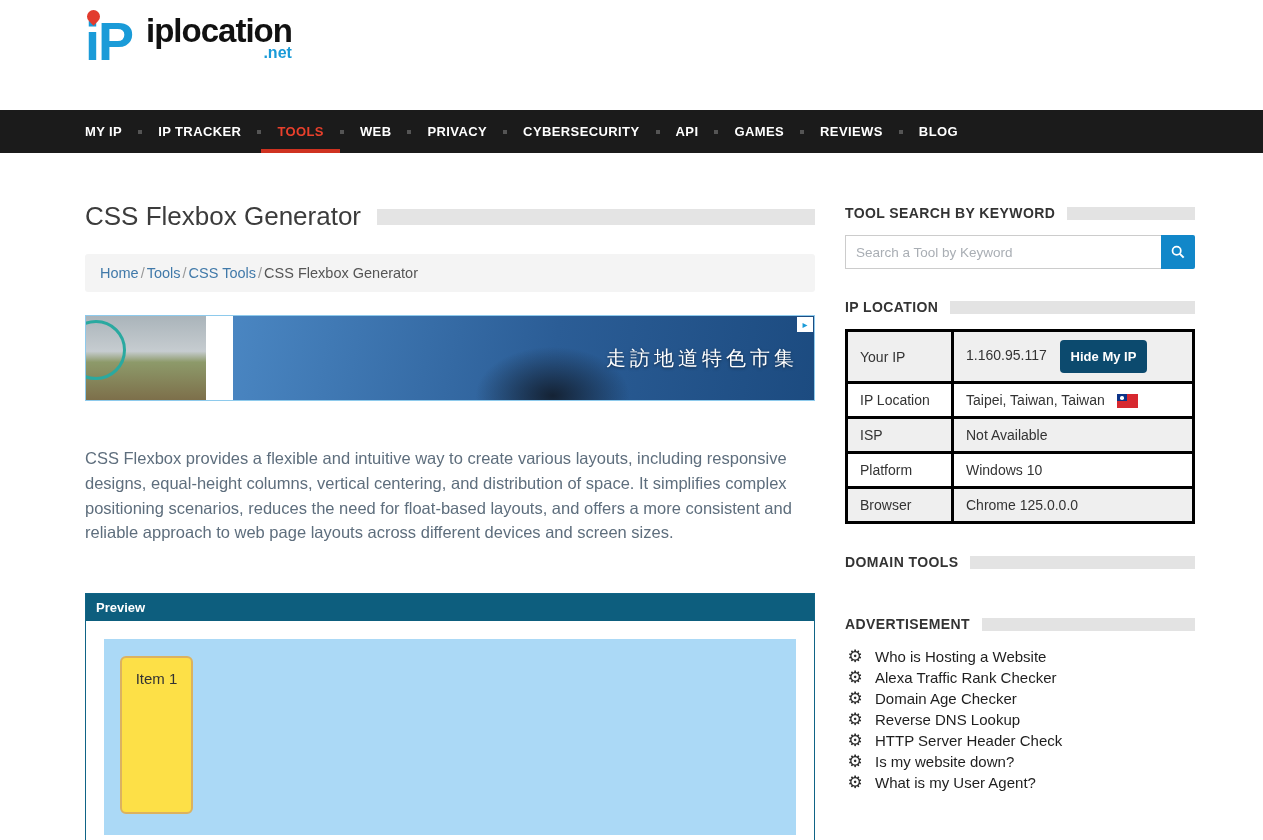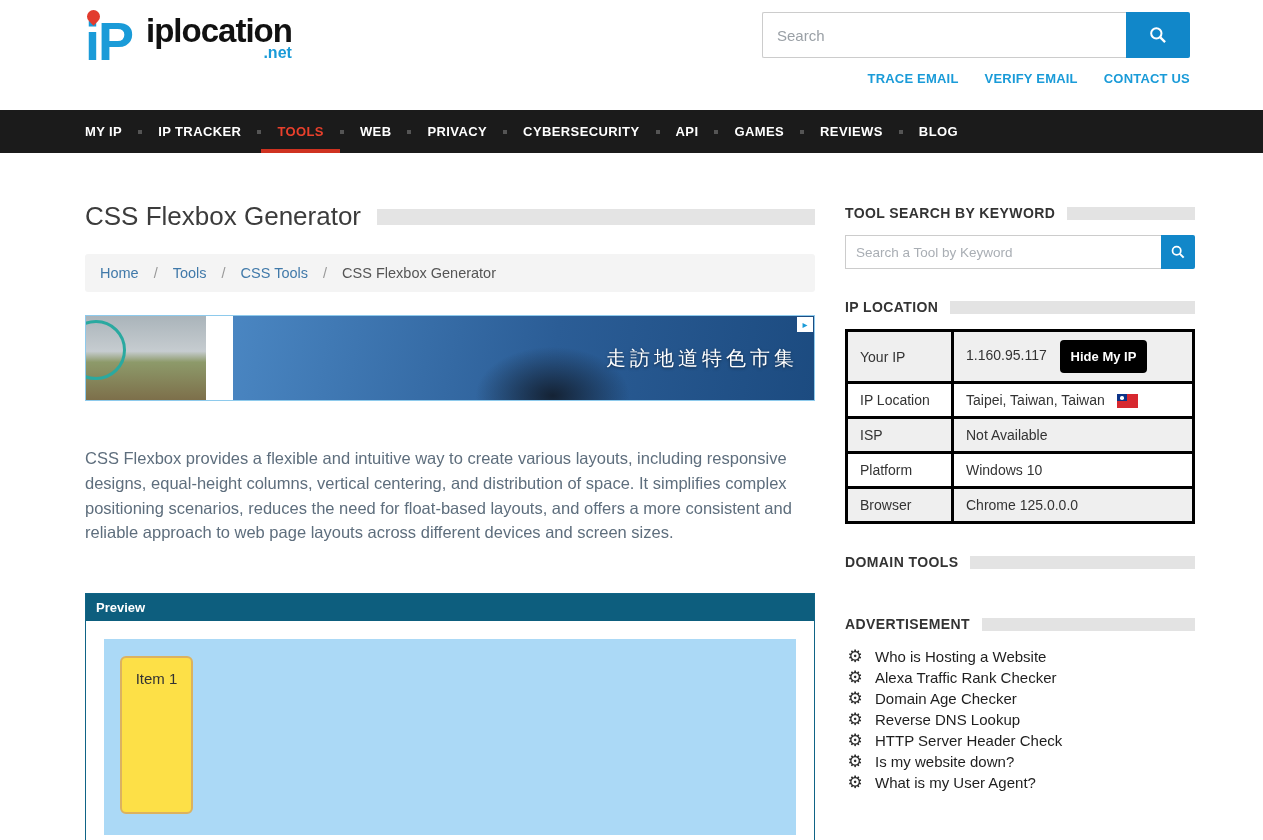--- a/index.html
+++ b/index.html
@@ -80,21 +80,21 @@
 
   
   .title-row { display: flex; align-items: center; gap: 16px; margin-top: 48px; }
   .title-row h1 { margin: 0; font-size: 26px; font-weight: 400; color: #3c3c3c; white-space: nowrap; }
   .title-bar { flex: 1; height: 16px; background: #e4e4e4; }
 
   .breadcrumb {
     margin-top: 22px;
     background: #f4f4f4; border-radius: 3px;
     padding: 11px 15px;
-    display: flex; gap: 15px; align-items: center;
+    display: flex; gap: 2px; align-items: center;
     font-size: 14.5px;
     text-align: right;
   }
   .breadcrumb a { color: #4079a9; }
   .crumb-sep { color: #999; }
   .crumb.current { color: #555; }
 
   .ad-banner {
     display: flex; position: relative;
     margin-top: 23px; height: 86px;
@@ -172,21 +172,21 @@
     width: 100%; margin-top: 14px;
     border-collapse: collapse;
     font-size: 14px;
   }
   .ip-table td { border: 3px solid #000000; padding: 8px 12px; color: #333; }
   .ip-table td.lbl { width: 106px; }
   .ip-table tr:nth-child(odd) { background: #efefef; }
   .ip-table tr:nth-child(even) { background: #fff; }
   .ip-table .val { vertical-align: middle; }
   .hide-ip {
-    background: #000000; color: #fff;
+    background: #0c4a6e; color: #fff;
     border: none; border-radius: 4px;
     font-size: 13px; font-weight: bold;
     padding: 9px 11px; margin-left: 9px;
     cursor: pointer; vertical-align: middle;
     font-family: inherit;
   }
   .flag {
     display: inline-block; width: 21px; height: 14px;
     background: #d7282f; position: relative;
     vertical-align: middle; margin-left: 8px;
@@ -212,36 +212,20 @@
   <a class="logo">
     <span class="logo-mark">
       <span class="pin"></span>
       <span>iP</span>
     </span>
     <span class="logo-text">
       <span class="logo-name">iplocation</span>
       <span class="logo-tld">.net</span>
     </span>
   </a>
-  <div class="header-right">
-    <div class="header-search">
-      <input type="text" placeholder="Search" style="">
-      <button class="search-btn">
-        <svg width="20" height="20" viewBox="0 0 24 24">
-          <circle cx="10" cy="10" r="6.2" fill="none" stroke="#fff" stroke-width="2.4"></circle>
-          <line x1="14.8" y1="14.8" x2="20.5" y2="20.5" stroke="#fff" stroke-width="2.8"></line>
-        </svg>
-      </button>
-    </div>
-    <div class="header-links">
-      <a>TRACE EMAIL</a>
-      <a>VERIFY EMAIL</a>
-      <a>CONTACT US</a>
-    </div>
-  </div>
 </header>
 
 <nav class="main-nav">
   <a class="nav-item">MY IP</a>
   <span class="nav-sep"></span>
   <a class="nav-item">IP TRACKER</a>
   <span class="nav-sep"></span>
   <a class="nav-item active">TOOLS</a>
   <span class="nav-sep"></span>
   <a class="nav-item">WEB</a>

